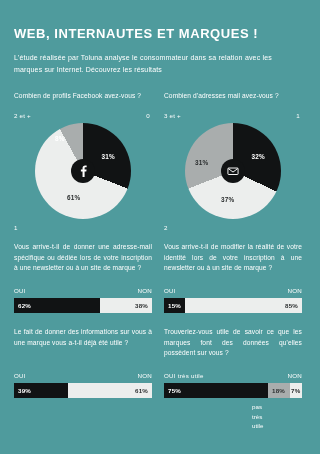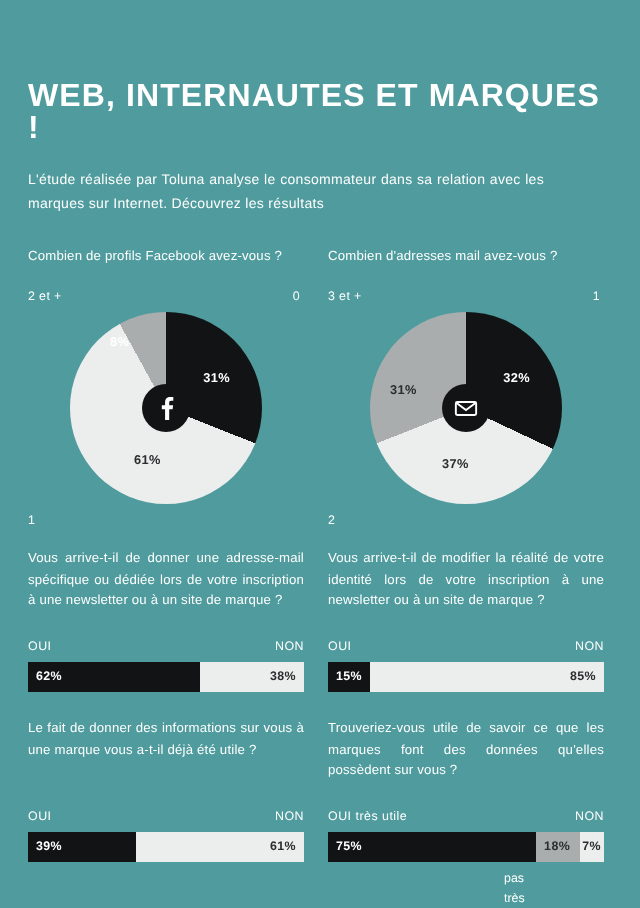--- a/index.html
+++ b/index.html
@@ -8,24 +8,24 @@
     background:#4f9b9d;
     font-family:"Liberation Sans", sans-serif;
     color:#ffffff;
     overflow:hidden;
     position:relative;
   }
   .page { width:320px; height:454px; position:relative; padding:0 14px; }
 
   
   .title {
-    font-size:16px;
+    font-size:13px;
     font-weight:bold;
     letter-spacing:0.55px;
-    padding-top:41px;
+    padding-top:27px;
     line-height:1;
   }
   .subtitle {
     font-size:7px;
     line-height:1.65;
     margin-top:12px;
     width:258px;
     text-align:justify;
     letter-spacing:0.15px;
   }

